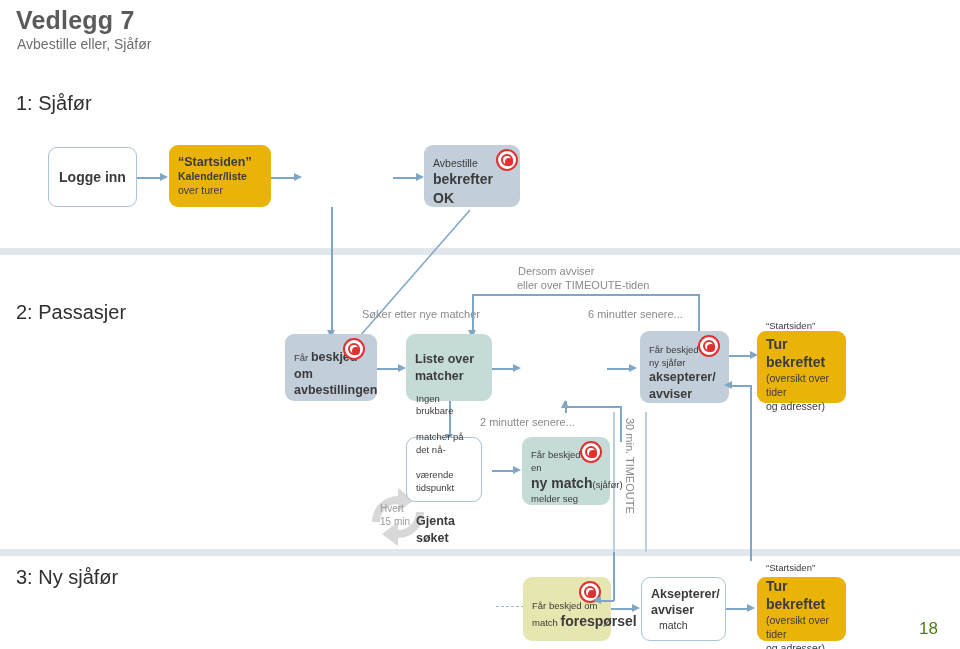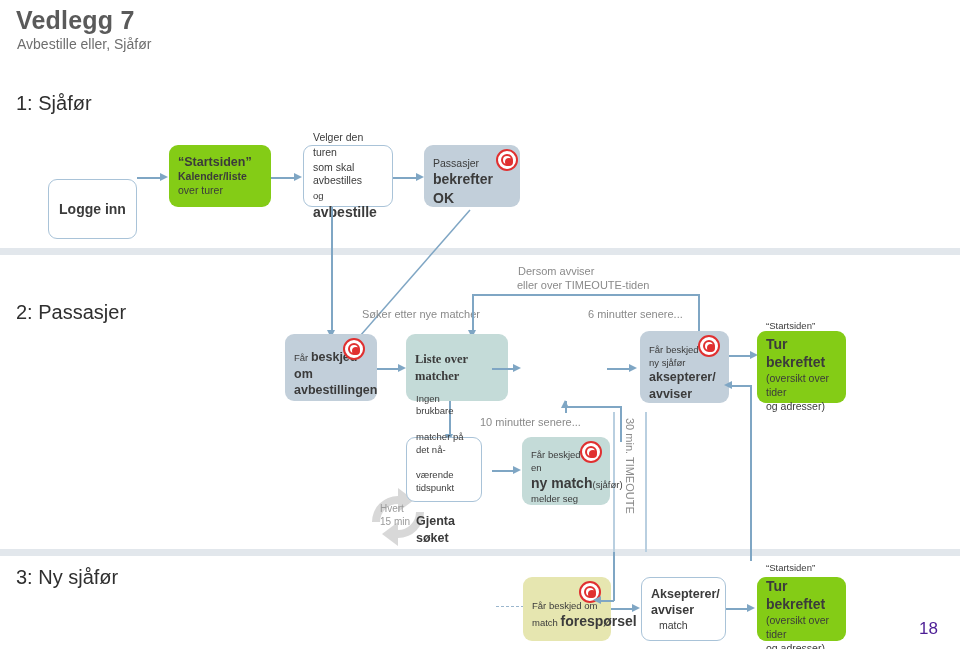--- a/index.html
+++ b/index.html
@@ -31,25 +31,25 @@
 
   
   .box{
     position:absolute;box-sizing:border-box;
     border-radius:9px;
     padding:7px 9px;
     font-size:11.5px;line-height:1.32;
     display:flex;flex-direction:column;justify-content:center;
   }
   .box.white{background:#ffffff;border:1px solid #a9c3d8;}
-  .box.beige{background:#84cc16;}
+  .box.beige{background:#eab308;}
   .box.blue{background:#c2cfda;}
   .box.teal{background:#c4dbd8;}
   .box.yellow{background:#e6e6b0;}
-  .box.center{align-items:center;text-align:center;margin-top:32px;}
+  .box.center{align-items:center;text-align:center;}
   .bold{font-weight:bold;}
   .big{font-size:14px;font-weight:bold;}
   .mid{font-size:12.5px;font-weight:bold;}
   .sm{font-size:10.5px;font-weight:normal;}
   .xsm{font-size:9.5px;font-weight:normal;}
   .nowrap{white-space:nowrap;}
 
   
   .target{
     position:absolute;width:22px;height:22px;border-radius:50%;
@@ -83,21 +83,21 @@
   .vcap{
     position:absolute;font-size:11px;color:#8a8a8a;white-space:nowrap;
     writing-mode:vertical-rl;
   }
 
   
   .loop{position:absolute;left:358px;top:482px;width:80px;height:68px;}
   .loop-cap{position:absolute;left:380px;top:503px;font-size:10px;color:#9a9a9a;line-height:1.25;}
 
   
-  .pageno{position:absolute;right:22px;bottom:10px;font-size:17px;color:#4c1d95;}
+  .pageno{position:absolute;right:22px;bottom:10px;font-size:17px;color:#4d7c0f;}
 </style>
 </head>
 <body>
 
 <div class="canvas">
 
   <div class="hdr-title">Vedlegg 7</div>
   <div class="hdr-sub">Avbestille eller, Sjåfør</div>
 
   <div class="sect-label" style="left:16px;top:92px;">1: Sjåfør</div>
@@ -116,36 +116,27 @@
 
   <div class="box beige" style="left:169px;top:145px;width:102px;height:62px;">
     <div class="mid">“Startsiden”</div>
     <div class="sm" style="margin-top:0;font-weight:bold;">Kalender/liste</div>
     <div class="sm">over turer</div>
   </div>
 
   <div class="ln h" style="left:271px;top:177px;width:24px;"></div>
   <div class="arrow r" style="left:294px;top:172.5px;"></div>
 
-  <div class="box white" style="left:303px;top:145px;width:90px;height:62px;">
-    <div>
-      <span class="bold sm">Velger</span><span class="sm"> den turen</span>
-    </div>
-    <div class="sm">som skal avbestilles</div>
-    <div>
-      <span class="xsm">og </span><span class="big">avbestille</span>
-    </div>
-  </div>
 
   <div class="ln h" style="left:393px;top:177px;width:24px;"></div>
   <div class="arrow r" style="left:416px;top:172.5px;"></div>
 
   <div class="box blue" style="left:424px;top:145px;width:96px;height:62px;">
     <div class="target" style="left:72px;top:4px;"></div>
-    <div class="sm" style="margin-top:12px;">Passasjer</div>
+    <div class="sm" style="margin-top:12px;">Avbestille</div>
     <div class="big">bekrefter OK</div>
   </div>
 
   <div class="ln v" style="left:331px;top:207px;height:126px;"></div>
   <div class="arrow d" style="left:326.5px;top:330px;"></div>
 
   <svg style="position:absolute;left:0;top:0;width:960px;height:649px;pointer-events:none;">
     <line x1="470" y1="210" x2="360" y2="336" stroke="#7fa6c4" stroke-width="1.5"></line>
   </svg>
 
@@ -163,21 +154,21 @@
     <div class="target" style="left:58px;top:4px;"></div>
     <div style="margin-top:13px;">
       <span class="xsm">Får </span><span class="mid">beskjed om</span>
     </div>
     <div class="mid">avbestillingen</div>
   </div>
 
   <div class="ln h" style="left:377px;top:368px;width:22px;"></div>
   <div class="arrow r" style="left:398px;top:363.5px;"></div>
 
-  <div class="box teal" style="left:406px;top:334px;width:102px;height:67px;font-family:Liberation Serif, serif;">
+  <div class="box teal" style="left:406px;top:334px;width:86px;height:67px;">
     <div class="mid">Liste over</div>
     <div class="mid">matcher</div>
   </div>
 
   <div class="ln h" style="left:492px;top:368px;width:22px;"></div>
   <div class="arrow r" style="left:513px;top:363.5px;"></div>
 
 
   <div class="ln h" style="left:607px;top:368px;width:23px;"></div>
   <div class="arrow r" style="left:629px;top:363.5px;"></div>
@@ -206,21 +197,21 @@
 
   <div class="ln v" style="left:449px;top:401px;height:36px;"></div>
   <div class="arrow d" style="left:444.5px;top:434px;"></div>
 
   <div class="ln v" style="left:565px;top:401px;height:12px;"></div>
   <div class="arrow u" style="left:560.5px;top:400px;"></div>
 
   <div class="ln v" style="left:620px;top:406px;height:36px;"></div>
   <div class="ln h" style="left:565px;top:406px;width:56px;"></div>
 
-  <div class="cap" style="left:480px;top:416px;">10 minutter senere...</div>
+  <div class="cap" style="left:480px;top:416px;">2 minutter senere...</div>
   <div class="vcap" style="left:624px;top:418px;">30 min. TIMEOUTE</div>
 
   <div class="ln v" style="left:613px;top:412px;height:140px;background:#b9cfe0;"></div>
   <div class="ln v" style="left:645px;top:412px;height:140px;background:#b9cfe0;"></div>
 
   <svg class="loop" viewBox="0 0 80 68">
     <g fill="#d8d8d8">
       <path d="M14 40 A26 26 0 0 1 40 14 L40 6 L56 18 L40 30 L40 22 A18 18 0 0 0 22 40 Z"></path>
       <path d="M66 30 A26 26 0 0 1 40 56 L40 64 L24 52 L40 40 L40 48 A18 18 0 0 0 58 30 Z"></path>
     </g>

